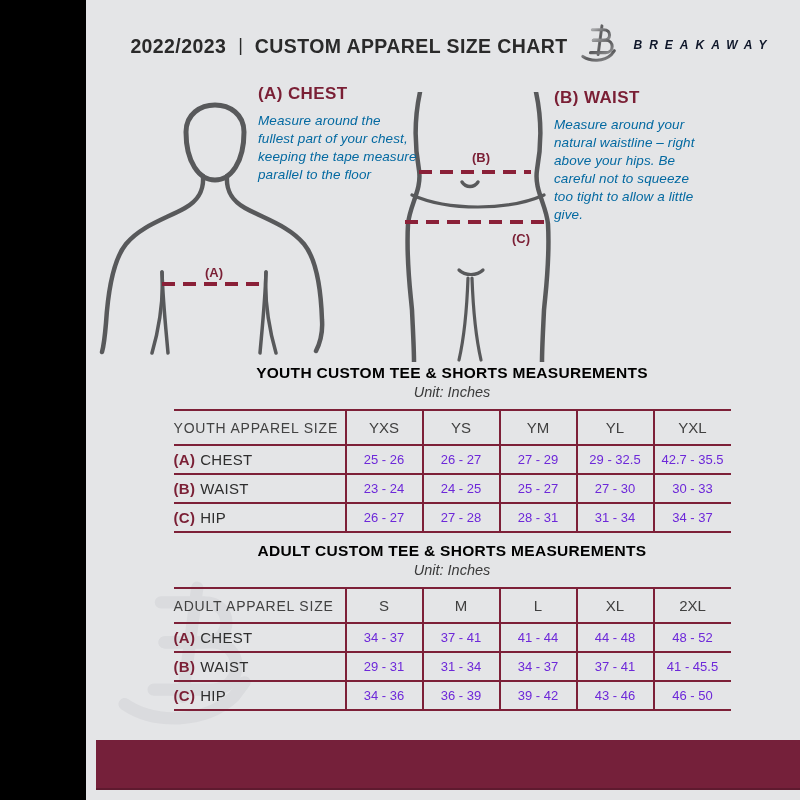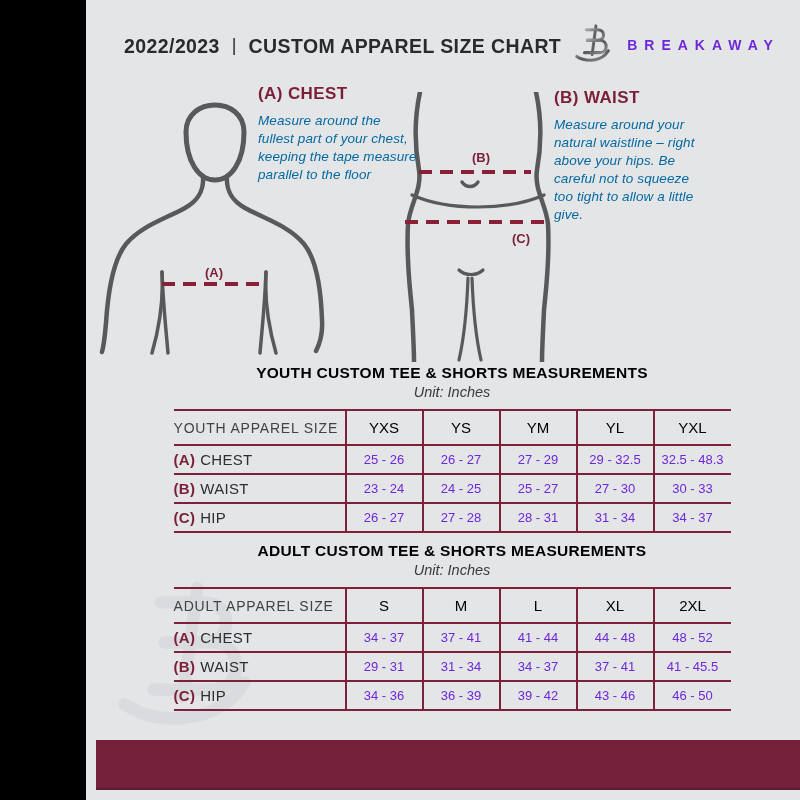--- a/index.html
+++ b/index.html
@@ -21,22 +21,22 @@
     display:flex; align-items:center; justify-content:center; gap:12px;
   }
   .hdr-text { display:flex; align-items:center; gap:10px; }
   .hdr-year, .hdr-title {
     font-size:19.5px; font-weight:bold; color:#2a2a2a; letter-spacing:.4px;
     transform:scaleY(1.08);
   }
   .hdr-sep { font-size:18px; color:#2a2a2a; font-weight:normal; padding:0 2px; }
   .brand-logo { width:42px; height:46px; }
   .brand-name {
-    font-size:14px; font-weight:bold; color:#6d28d9; letter-spacing:7px;
-    transform:scaleY(1.05); white-space:nowrap;
+    font-size:12px; font-weight:bold; color:#0f172a; letter-spacing:7px;
+    transform:scaleY(1.05); white-space:nowrap;font-style:italic;
   }
 
   
   .fig { position:absolute; pointer-events:none; }
   #fig-upper { left:12px; top:80px; }
   #fig-lower { left:307px; top:92px; }
   .fig-label { font-size:13px; font-weight:bold; fill:#7a1f35; font-family:"Liberation Sans",sans-serif; }
 
   
   .instr { position:absolute; }
@@ -80,21 +80,21 @@
   .size-table tbody tr:last-child th, .size-table tbody tr:last-child td {
     border-bottom:2px solid #7d2038;
   }
   .size-table th + th, .size-table td + td, .size-table th + td, .size-table td + th {
     border-left:2px solid #7d2038;
   }
   .size-col-header {
     text-align:left; padding-left:14px; font-size:14px; color:#424242;
     letter-spacing:.8px;
   }
-  .size-head { text-align:center; font-size:15px; font-weight:bold; color:#000000; }
+  .size-head { text-align:center; font-size:15px; font-weight:bold; color:#404040; }
   .row-label { text-align:left; padding-left:16px; font-size:15px; color:#2e2e2e; letter-spacing:.3px; }
   .row-label .pfx { font-weight:bold; color:#7a1f35; margin-right:5px; }
   .cell-val { text-align:center; font-size:13px; color:#6d28d9; }
 
   
   .footer-bar {
     position:absolute; left:10px; right:10px; top:740px; height:50px;
     background:#75203a; border-bottom:2px solid #5e1a2f; z-index:3;
   }
 </style>
@@ -197,21 +197,21 @@
           <th class="size-head">YXL</th>
         </tr>
       </thead>
       <tbody>
         <tr>
           <td class="row-label"><span class="pfx">(A)</span><span>CHEST</span></td>
           <td class="cell-val">25 - 26</td>
           <td class="cell-val">26 - 27</td>
           <td class="cell-val">27 - 29</td>
           <td class="cell-val">29 - 32.5</td>
-          <td class="cell-val">32.5 - 48.3</td>
+          <td class="cell-val">42.7 - 35.5</td>
         </tr>
         <tr>
           <td class="row-label"><span class="pfx">(B)</span><span>WAIST</span></td>
           <td class="cell-val">23 - 24</td>
           <td class="cell-val">24 - 25</td>
           <td class="cell-val">25 - 27</td>
           <td class="cell-val">27 - 30</td>
           <td class="cell-val">30 - 33</td>
         </tr>
         <tr>

